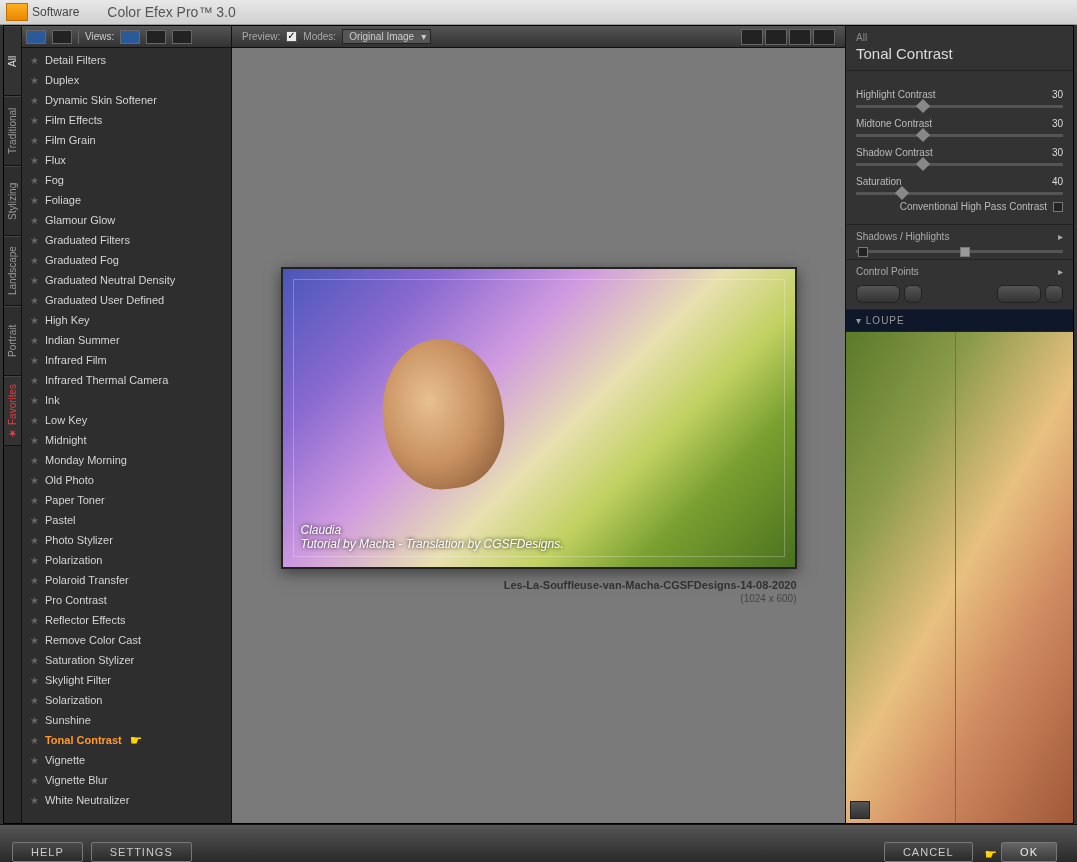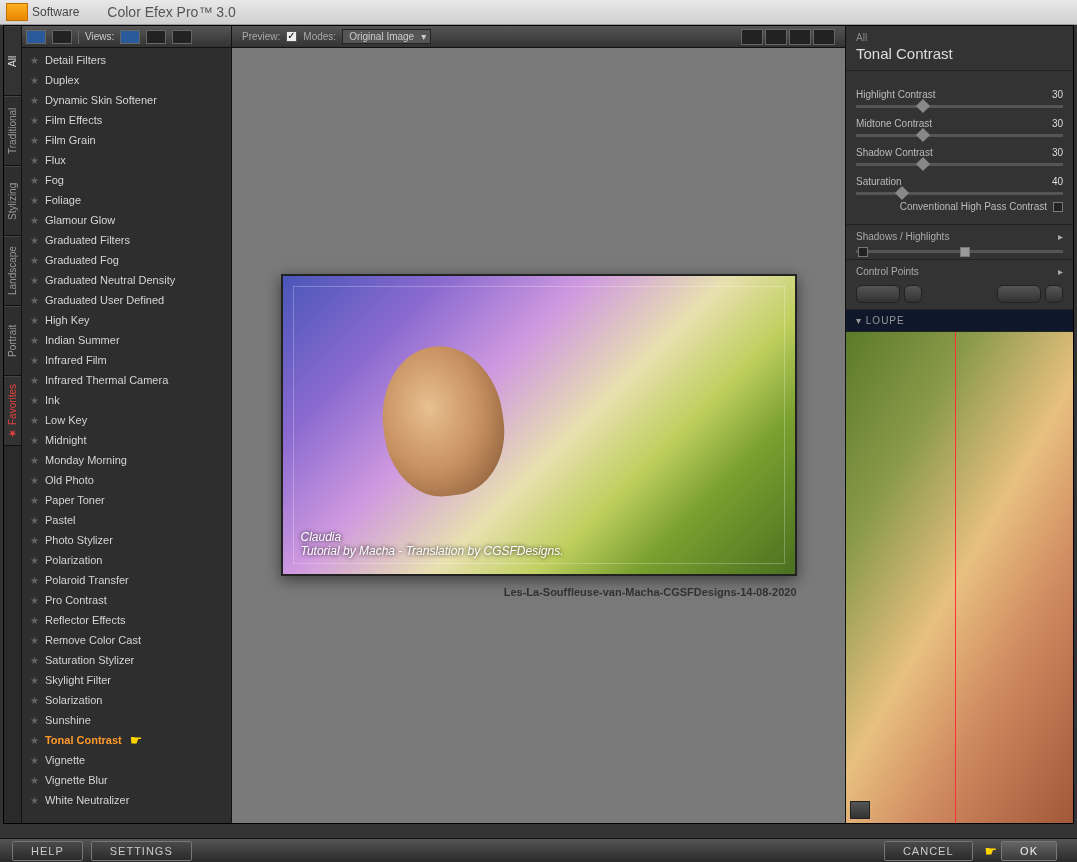--- a/index.html
+++ b/index.html
@@ -69,21 +69,21 @@
 .qsave { padding:6px 10px 12px; border-bottom:1px solid #222; }
 .qsave .qtitle { font-size:10px; letter-spacing:1px; color:#999; margin-bottom:8px; }
 .thumbimg { width:130px; height:70px; margin:0 auto; background:repeating-linear-gradient(#1e1e1e,#1e1e1e 2px,#3a3a3a 2px,#3a3a3a 4px); display:flex; align-items:center; justify-content:center; color:#e0e0e0; font-family:cursive; font-size:14px; }
 
 .loupehdr { padding:5px 10px; font-size:10px; letter-spacing:1px; color:#999; background:#0f172a; border-bottom:1px solid #222; }
 .loupe { flex:1; background:linear-gradient(120deg,#5a7a2a 0%, #8a9a4a 25%, #e8c080 50%, #d08a60 70%, #a05838 100%); position:relative; }
 .loupe::after { content:""; position:absolute; left:48%; top:0; bottom:0; width:1px; background:#ff3030; }
 .loupebtn { position:absolute; left:4px; bottom:4px; width:20px; height:18px; background:linear-gradient(#555,#333); border:1px solid #222; }
 
 
-.footer { position:absolute; left:0; right:0; bottom:0; height:24px; background:linear-gradient(#555,#2a2a2a); display:flex; align-items:center; padding:0 12px; border-top:1px solid #111; }
+.footer { position:absolute; left:0; right:0; bottom:0; height:38px; background:linear-gradient(#555,#2a2a2a); display:flex; align-items:flex-end; padding:0 12px; border-top:1px solid #111; }
 .fbtn { height:20px; padding:0 18px; margin-right:8px; background:linear-gradient(#4a4a4a,#2a2a2a); border:1px solid #777; color:#ccc; font-size:11px; letter-spacing:1px; display:flex; align-items:center; border-radius:2px; cursor:pointer; }
 .fbtn.ok { background:linear-gradient(#666,#3a3a3a); color:#eee; }
 .spacer { flex:1; }
 .handptr2 { color:#ffd400; font-size:14px; margin:0 4px; }
 
 .right-tool { margin-left:auto; display:flex; gap:2px; }
 .rt { width:22px; height:16px; background:#222; border:1px solid #666; }
 
 .checkbox { width:11px; height:11px; background:#eee; border:1px solid #555; display:inline-block; position:relative; }
 .checkbox::after{ content:"✓"; position:absolute; top:-2px; left:0; font-size:10px; color:#000; }
@@ -297,20 +297,21 @@
     </div>
     <div class="canvas">
       <div class="imgframe">
         <div class="face"></div>
         <div class="credit">
           <div>Claudia</div>
           <div>Tutorial by Macha  -  Translation by CGSFDesigns.</div>
         </div>
       </div>
       <div class="caption">Les-La-Souffleuse-van-Macha-CGSFDesigns-14-08-2020</div>
+      <div class="dim">(1024 x 600)</div>
     </div>
   </div>
 
   <div class="right">
     <div class="right-header">
       <div class="rh-all">All</div>
       <div class="rh-title">Tonal Contrast</div>
     </div>
     <div class="sliders" id="sliders">
         <div>

